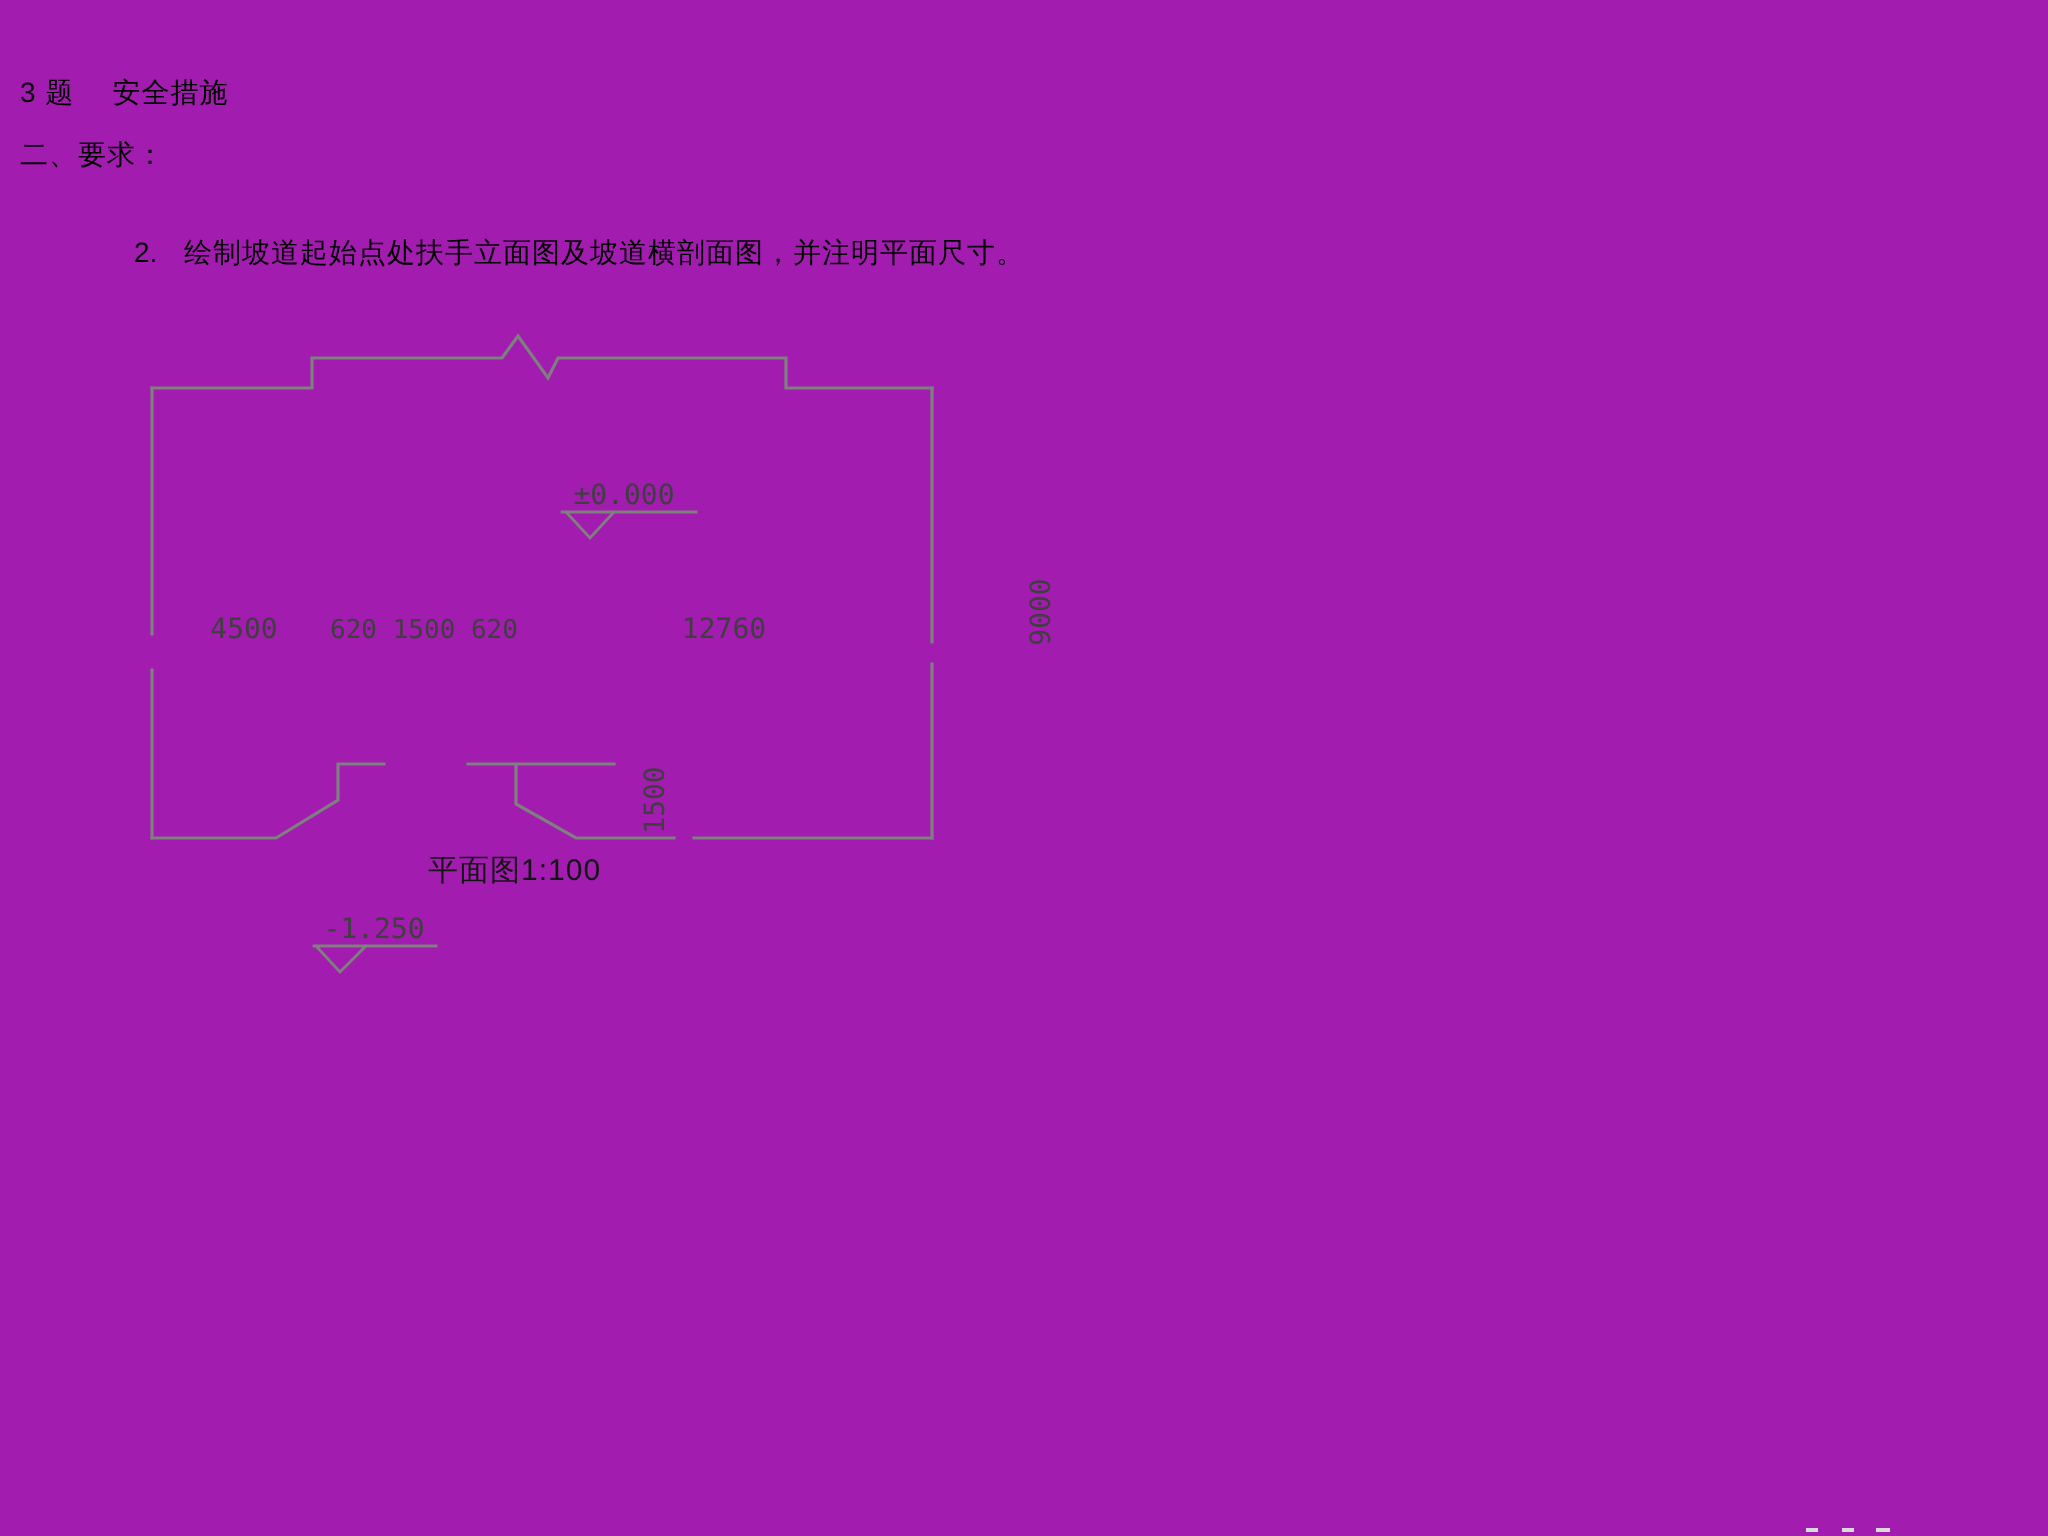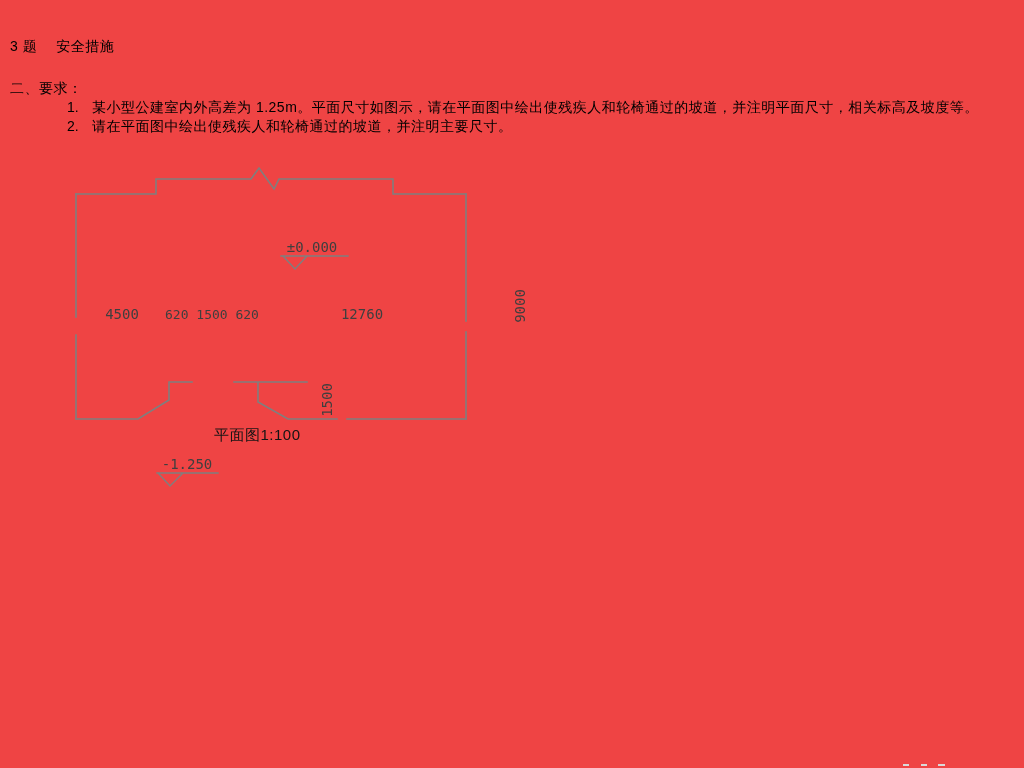--- a/index.html
+++ b/index.html
@@ -1,20 +1,20 @@
 <!DOCTYPE html>
 <html><head>
 <meta charset="utf-8">
 <style>
   html,body{margin:0;padding:0;}
   body{
     width:1024px;height:768px;position:relative;background:#ffffff;
     font-family:"Liberation Sans",sans-serif;overflow:hidden;
   }
-  .page{position:absolute;inset:0;background:#ef4444;}
+  .page{position:absolute;inset:0;background:#a21caf;}
   .tline{
     position:absolute;font-size:14px;line-height:15px;color:#000;
     white-space:pre;letter-spacing:0.5px;
   }
   .title-num{display:inline-block;}
   .title-text{display:inline-block;margin-left:19px;}
   .item-num{display:inline-block;width:25px;letter-spacing:0;}
   svg.plan{position:absolute;left:0;top:0;}
   .wall{stroke:#7f7f7f;stroke-width:1.6;fill:none;stroke-linejoin:miter;stroke-linecap:square;}
   .sym{stroke:#7f7f7f;stroke-width:1.4;fill:none;stroke-linecap:square;}
@@ -28,25 +28,24 @@
   .watermark{stroke:#d9d9d9;stroke-width:2;fill:none;}
 </style>
 </head>
 <body>
 
 <div class="page">
 
   <div class="tline" style="left:10px;top:39px;"><span class="title-num">3 题</span><span class="title-text">安全措施</span></div>
 
 
-  <div class="tline" style="left:10px;top:81px;">二、要求：</div>
+  <div class="tline" style="left:10px;top:70px;">二、要求：</div>
 
-  <div class="tline" style="left:67px;top:100px;"><span class="item-num">1.</span><span>某小型公建室内外高差为 1.25m。平面尺寸如图示，请在平面图中绘出使残疾人和轮椅通过的坡道，并注明平面尺寸，相关标高及坡度等。</span></div>
 
-  <div class="tline" style="left:67px;top:119px;"><span class="item-num">2.</span><span>请在平面图中绘出使残疾人和轮椅通过的坡道，并注明主要尺寸。</span></div>
+  <div class="tline" style="left:67px;top:119px;"><span class="item-num">2.</span><span>绘制坡道起始点处扶手立面图及坡道横剖面图，并注明平面尺寸。</span></div>
 
 
   <svg class="plan" width="1024" height="768" viewBox="0 0 1024 768">
 
     <path class="wall" d="M76 194 L156 194 L156 179 L251 179 L259 168 L274 189 L279 179 L393 179 L393 194 L466 194"></path>
     <path class="wall" d="M76 194 L76 317 M76 335 L76 419"></path>
     <path class="wall" d="M466 194 L466 321 M466 332 L466 419"></path>
     <path class="wall" d="M76 419 L138 419 L169 400 L169 382 L192 382"></path>
     <path class="wall" d="M234 382 L307 382 M258 382 L258 402 L288 419 L337 419"></path>
     <path class="wall" d="M347 419 L466 419"></path>

